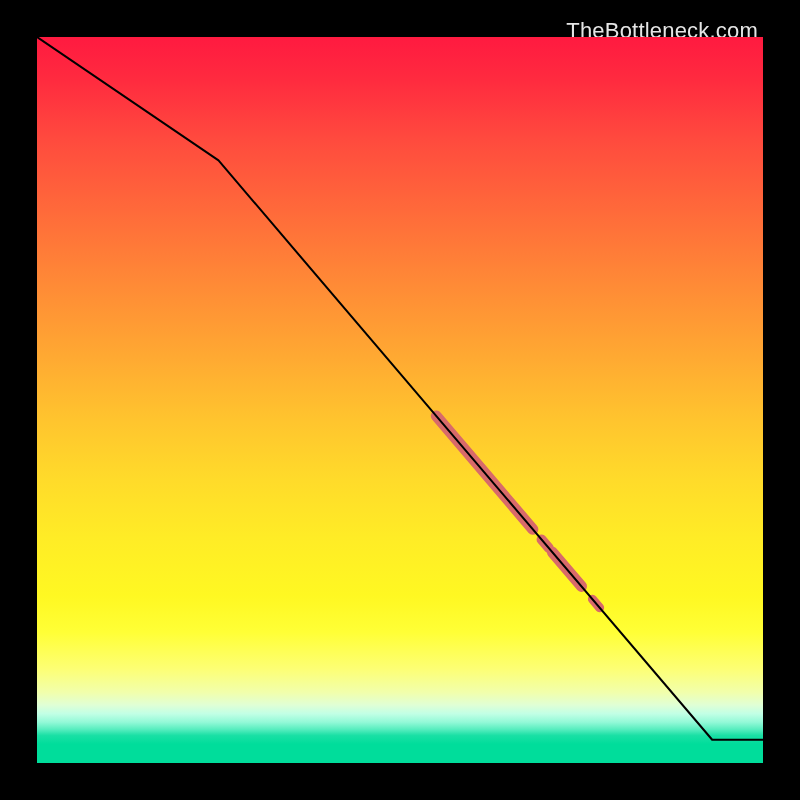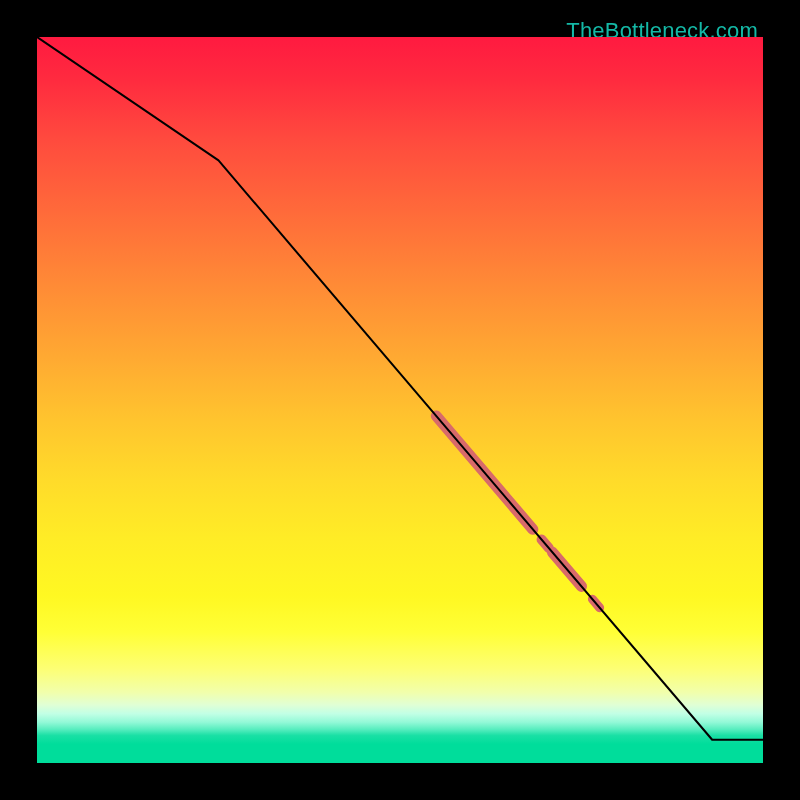--- a/index.html
+++ b/index.html
@@ -52,21 +52,21 @@
       #55edbe 95.4%,
       #1ae0a5 96.2%,
       #00dd9b 97.4%,
       #00dd9b 100%
     );
   }
   .watermark {
     position: absolute;
     top: 18px;
     right: 42px;
-    color: #14b8a6;
+    color: #e5e5e5;
     font-size: 22px;
     font-weight: 500;
     letter-spacing: 0.2px;
     user-select: none;
   }
   svg.curve {
     position: absolute;
     inset: 0;
     width: 100%;
     height: 100%;

